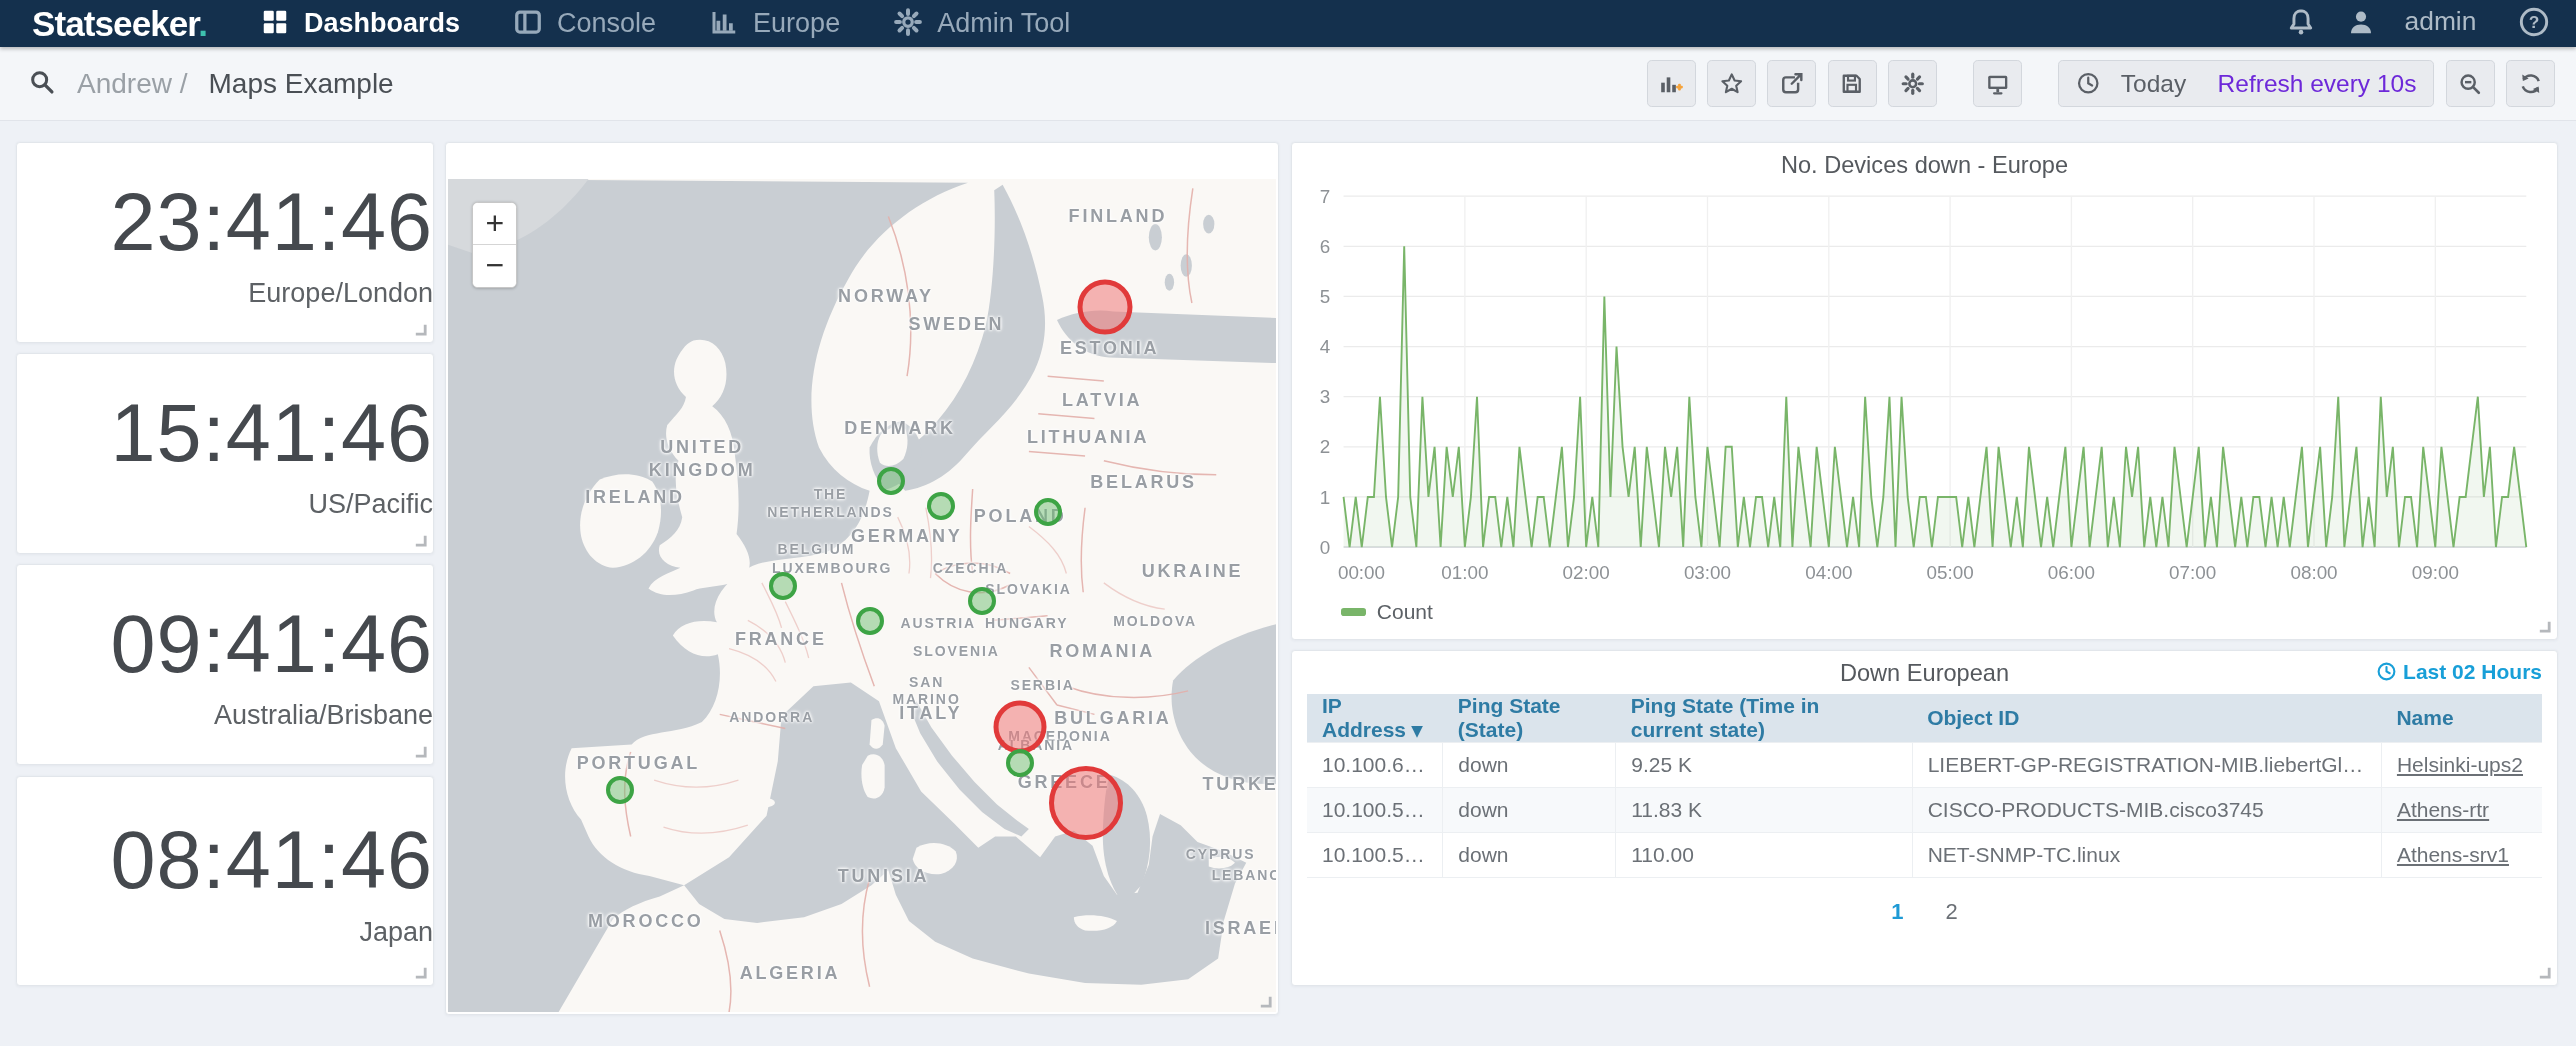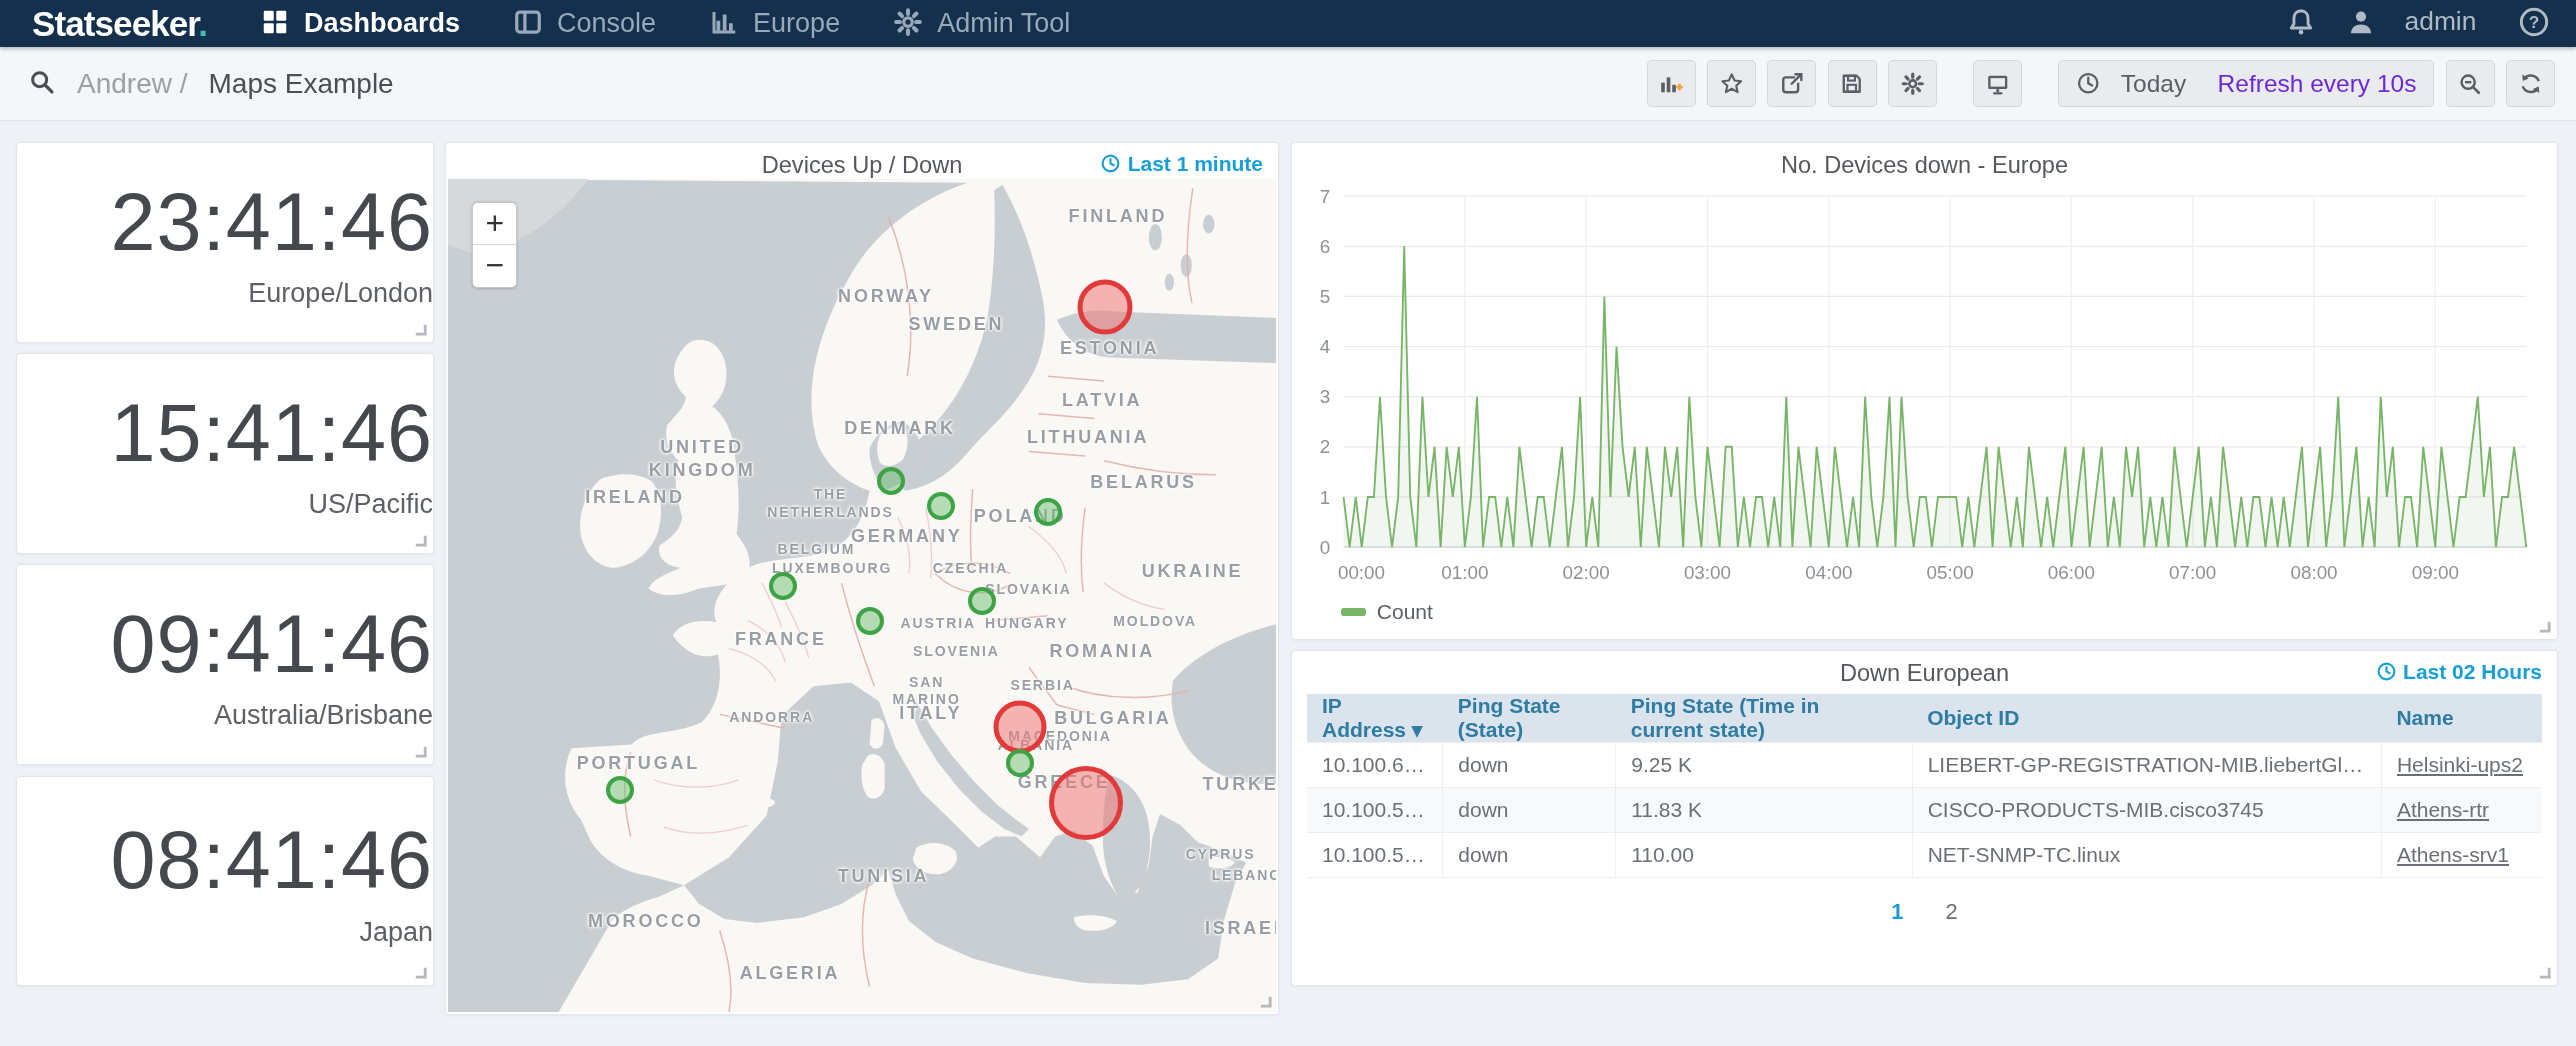--- a/index.html
+++ b/index.html
@@ -297,30 +297,20 @@
   </section>
   <section class="panel clock-panel" style="left:16px; top:776px; width:418px; height:210px;">
     <div class="clock-time">08:41:46</div>
     <div class="clock-zone">Japan</div>
     <svg class="rhandle" viewBox="0 0 16 16">
         <path d="M3 13h10V3" fill="none" stroke="#b5b8bc" stroke-width="3"></path>
       </svg>
   </section>
 
   <section class="panel" style="left:445px; top:142px; width:834px; height:873px;">
-    <div class="panel-head">
-      <div class="panel-title">Devices Up / Down</div>
-      <div class="badge">
-        <svg viewBox="0 0 24 24">
-            <circle cx="12" cy="12" r="9" fill="none" stroke="#189fd8" stroke-width="2.4"></circle>
-            <path d="M12 6.8V12l3.6 2" fill="none" stroke="#189fd8" stroke-width="2.4" stroke-linecap="round"></path>
-          </svg>
-        <span>Last 1 minute</span>
-      </div>
-    </div>
     <div class="map-area">
       <svg class="geo" viewBox="0 0 884 887" preserveAspectRatio="none">
         <rect width="884" height="887" fill="#faf8f5"></rect>
 
         <g fill="#c9ced3">
           <path d="M0,0 L555,4 C500,22 452,60 427,107 C393,166 377,232 396,286 C408,310 428,325 450,332 C444,364 430,386 404,397 C368,407 336,402 315,418 C288,434 279,458 287,472 C268,468 248,472 240,486 C254,506 272,512 288,506 C294,532 288,562 271,578 C242,592 210,586 196,602 L132,606 C119,632 125,663 142,682 L150,700 C160,722 185,738 215,742 L252,752 L226,764 C204,770 188,778 176,788 L118,887 L0,887 Z"></path>
           <path d="M252,752 L300,722 L340,678 L352,620 L356,572 L390,540 L430,536 L460,556 L478,606 L505,652 L540,686 L566,712 L584,700 L606,700 L632,722 L648,700 L668,694 L688,710 L700,742 L714,762 L736,760 L748,730 L752,700 L760,676 L782,688 L800,706 L828,716 L852,728 L840,750 L828,790 L822,830 L790,852 L740,858 L680,856 L620,846 L560,830 L520,812 L492,790 L478,762 L470,736 L452,752 L420,772 L380,786 L330,792 L295,788 L268,772 Z"></path>
           <path d="M500,556 L516,584 L538,614 L562,642 L586,666 L606,682 L620,692 L612,700 L594,692 L570,674 L546,650 L522,620 L504,590 L494,566 Z"></path>
           <path d="M706,634 C726,640 740,656 746,678 C752,702 750,728 740,752 L722,772 C704,752 698,722 699,692 C700,668 702,648 706,634 Z"></path>
           <path d="M884,474 L884,644 C848,646 818,636 798,616 C778,596 768,564 774,534 C796,508 836,486 884,474 Z"></path>

